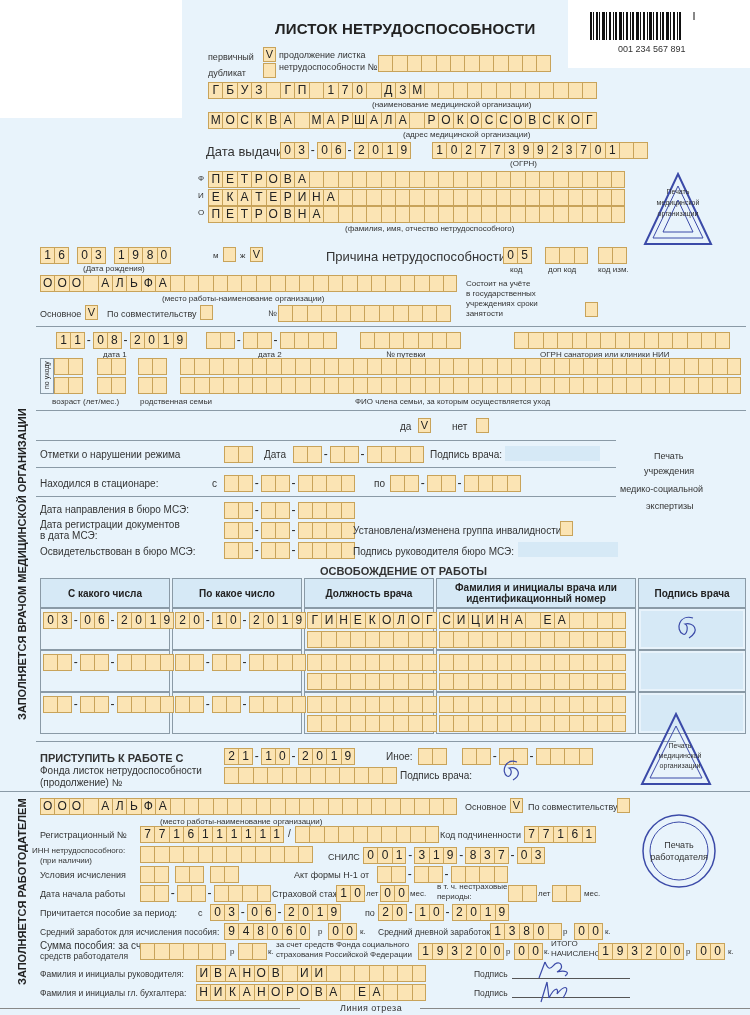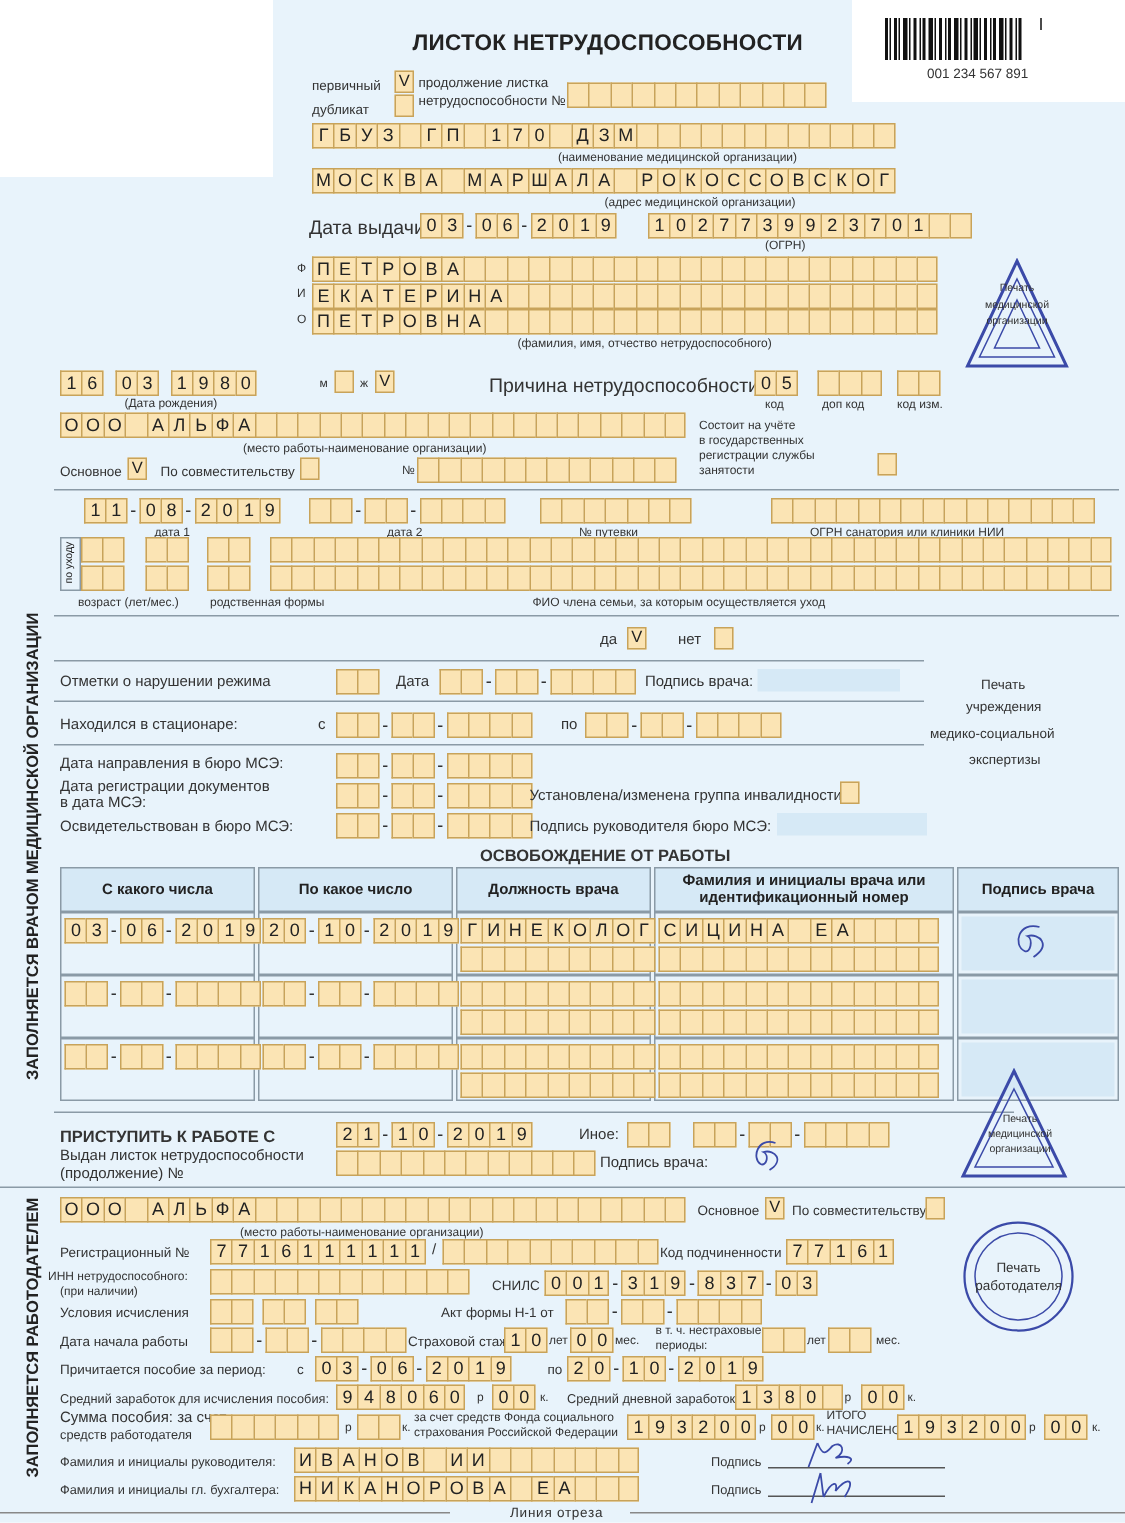--- a/index.html
+++ b/index.html
@@ -363,21 +363,21 @@
       <div class="cell"></div>
       <div class="cell"></div>
       <div class="cell"></div>
       <div class="cell"></div>
       <div class="cell"></div>
       <div class="cell"></div>
     </div>
   <div class="lbl sm" style="left:162px;top:294px;font-size:8px">(место работы-наименование организации)</div>
   <div class="lbl sm" style="left:466px;top:279px;font-size:8px">Состоит на учёте</div>
   <div class="lbl sm" style="left:466px;top:289px;font-size:8px">в государственных</div>
-  <div class="lbl sm" style="left:466px;top:299px;font-size:8px">регистрации службы</div>
+  <div class="lbl sm" style="left:466px;top:299px;font-size:8px">учреждениях сроки</div>
   <div class="lbl sm" style="left:466px;top:309px;font-size:8px">занятости</div>
   <div class="chk" style="left:585px;top:302px"></div>
 
   <div class="lbl sm" style="left:40px;top:309px;font-size:9px">Основное</div>
   <div class="chk" style="left:85px;top:305px">V</div>
   <div class="lbl sm" style="left:107px;top:309px;font-size:9px">По совместительству</div>
   <div class="chk" style="left:200px;top:305px"></div>
   <div class="lbl sm" style="left:268px;top:309px">№</div>
   <div class="cells" style="left:278px;top:305px">
       <div class="cell"></div>
@@ -572,21 +572,21 @@
       <div class="cell"></div>
       <div class="cell"></div>
       <div class="cell"></div>
       <div class="cell"></div>
       <div class="cell"></div>
       <div class="cell"></div>
       <div class="cell"></div>
       <div class="cell"></div>
     </div>
   <div class="lbl sm" style="left:52px;top:397px;font-size:8px">возраст (лет/мес.)</div>
-  <div class="lbl sm" style="left:140px;top:397px;font-size:8px">родственная формы</div>
+  <div class="lbl sm" style="left:140px;top:397px;font-size:8px">родственная семьи</div>
   <div class="lbl sm" style="left:355px;top:397px;font-size:8px">ФИО члена семьи, за которым осуществляется уход</div>
 
   <div class="hr" style="left:36px;top:410px;width:710px"></div>
 
   <div class="lbl" style="left:400px;top:421px">да</div>
   <div class="chk" style="left:418px;top:418px">V</div>
   <div class="lbl" style="left:452px;top:421px">нет</div>
   <div class="chk" style="left:476px;top:418px"></div>
 
   <div class="hr" style="left:36px;top:440px;width:580px"></div>
@@ -1077,21 +1077,21 @@
         </div>
         <div class="sep">-</div>
         <div class="cells" style="position: static;">
           <div class="cell"></div>
           <div class="cell"></div>
           <div class="cell"></div>
           <div class="cell"></div>
         </div>
       </div>
     </div>
-  <div class="lbl" style="left:40px;top:765px">Выдан листок нетрудоспособности</div>
+  <div class="lbl" style="left:40px;top:765px">Фонда листок нетрудоспособности</div>
   <div class="lbl" style="left:40px;top:777px">(продолжение) №</div>
   <div class="cells" style="left:224px;top:767px">
       <div class="cell"></div>
       <div class="cell"></div>
       <div class="cell"></div>
       <div class="cell"></div>
       <div class="cell"></div>
       <div class="cell"></div>
       <div class="cell"></div>
       <div class="cell"></div>

